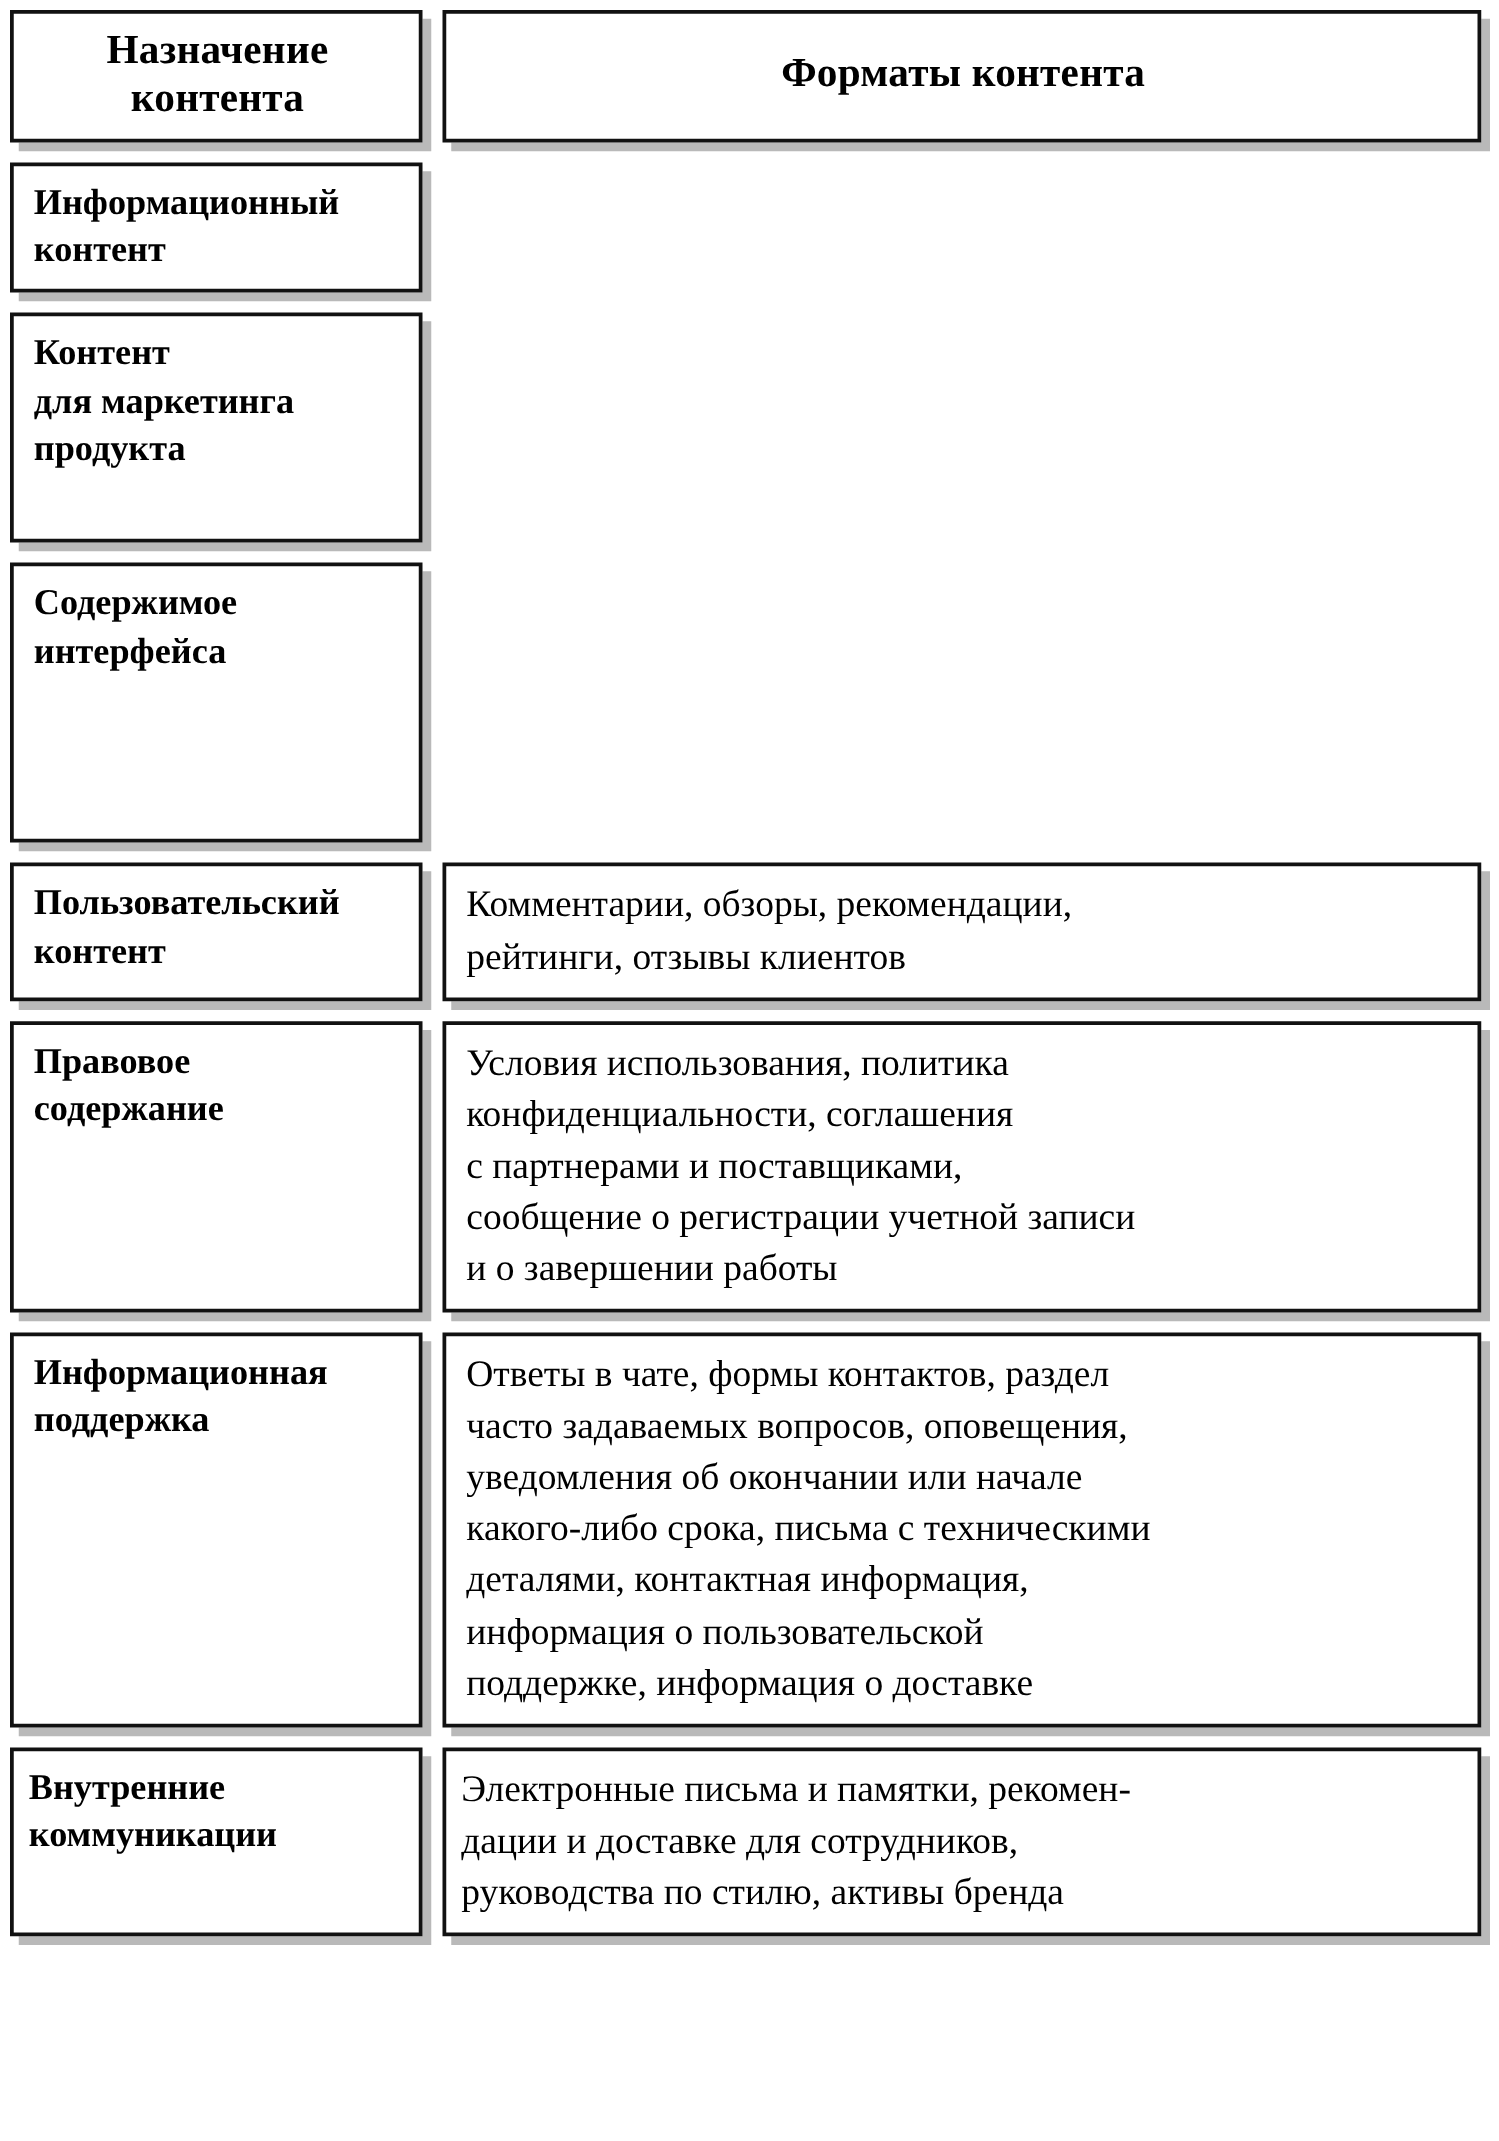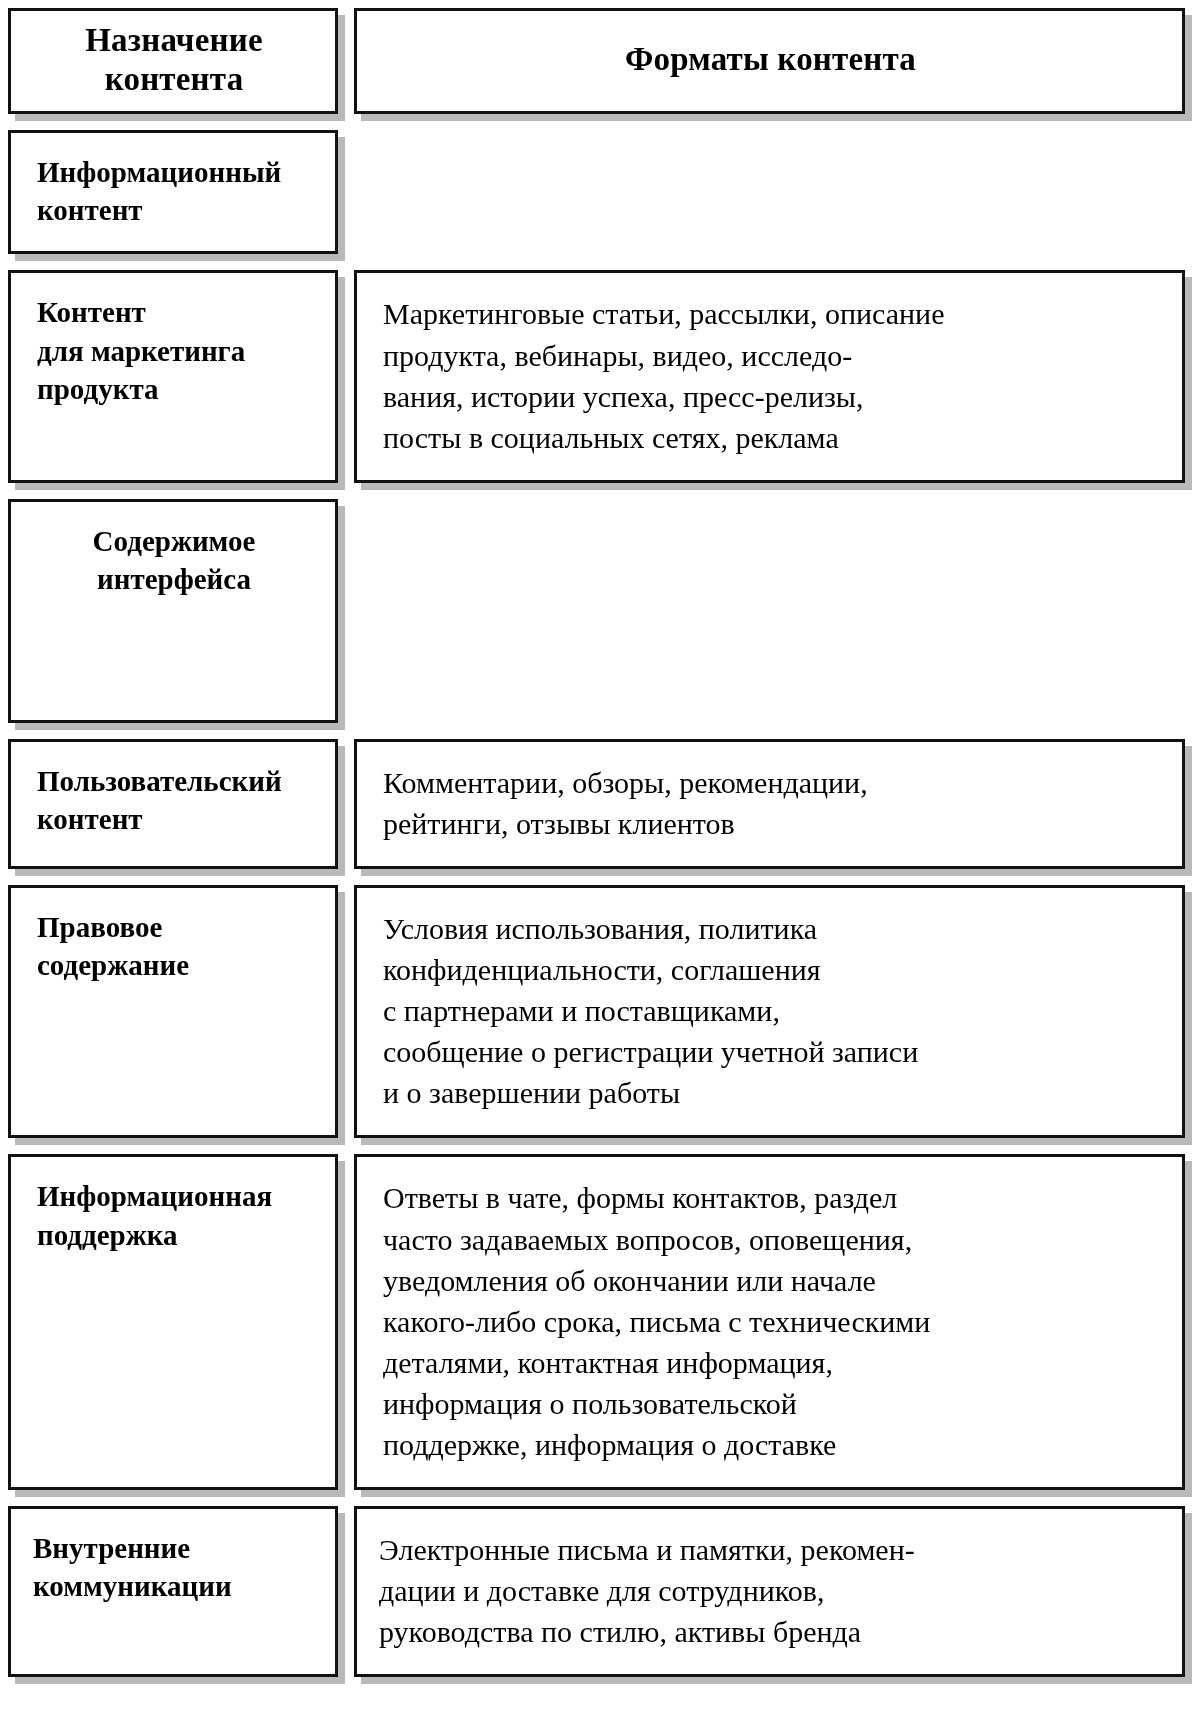--- a/index.html
+++ b/index.html
@@ -74,28 +74,28 @@
   }
 
   .body-text {
     font-size: 30px;
     line-height: 1.37;
     font-weight: normal;
   }
 
   .r-info .col-left, .r-info .col-right { min-height: 94px; }
   .r-mkt .col-left,  .r-mkt .col-right  { min-height: 184px; }
-  .r-ui .col-left,   .r-ui .col-right   { min-height: 224px; text-align: center; }
+  .r-ui .col-left,   .r-ui .col-right   { min-height: 224px; }
   .r-ugc .col-left,  .r-ugc .col-right  { min-height: 100px; }
   .r-sup .col-left,  .r-sup .col-right  { min-height: 310px; }
   .r-legal .col-left,.r-legal .col-right{ min-height: 224px; }
   .r-internal .col-left,.r-internal .col-right { min-height: 140px; padding-left: 12px; }
 
   .cell p {
-    margin: 10px;
+    margin: 0;
     white-space: pre-line;
   }
 </style>
 </head>
 <body>
 
 <div class="sheet">
   <div class="table">
 
     <div class="row header-row">
@@ -113,26 +113,20 @@
         <p class="label-text">Информационный
 контент</p>
       </div>
     </div>
 
     <div class="row r-mkt">
       <div class="cell col-left">
         <p class="label-text">Контент
 для маркетинга
 продукта</p>
-      </div>
-      <div class="cell col-right">
-        <p class="body-text">Маркетинговые статьи, рассылки, описание
-продукта, вебинары, видео, исследо-
-вания, истории успеха, пресс-релизы,
-посты в социальных сетях, реклама</p>
       </div>
     </div>
 
     <div class="row r-ui">
       <div class="cell col-left">
         <p class="label-text">Содержимое
 интерфейса</p>
       </div>
     </div>
 

